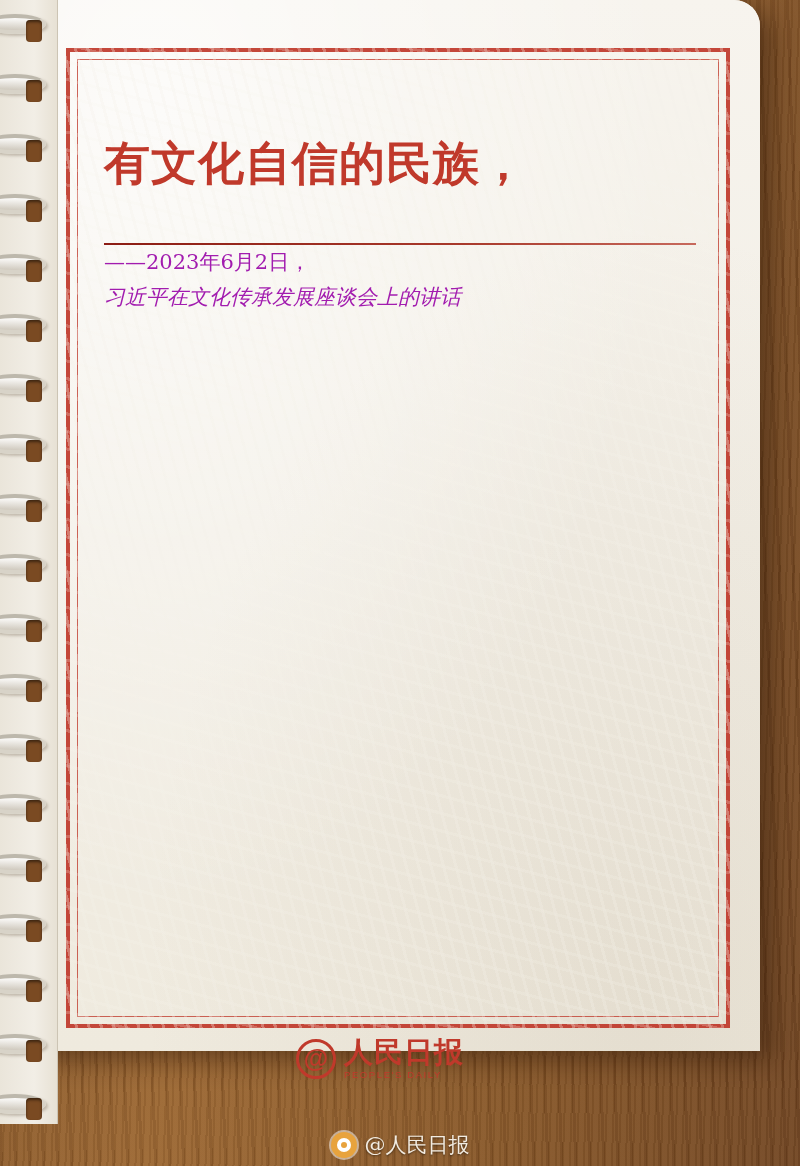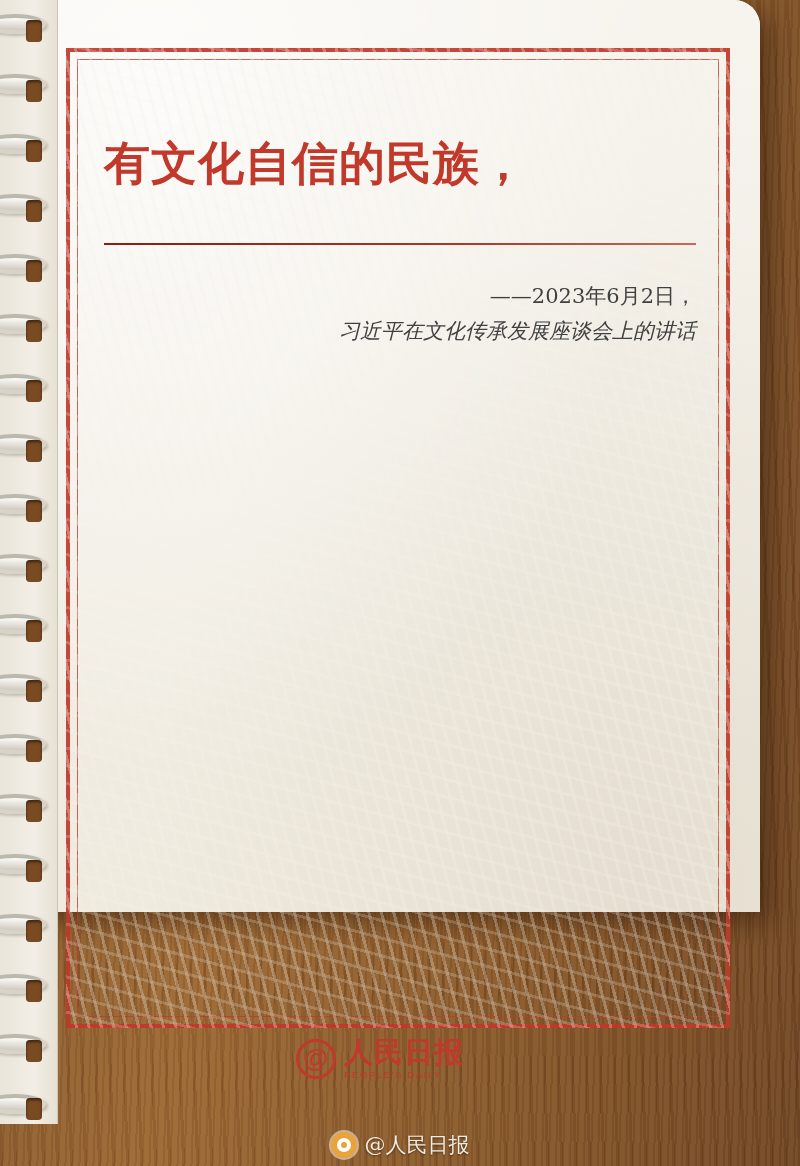--- a/index.html
+++ b/index.html
@@ -29,21 +29,21 @@
       repeating-linear-gradient(88deg,
         rgba(60,30,10,0.16) 0px, rgba(60,30,10,0.16) 3px,
         rgba(255,220,180,0.05) 3px, rgba(255,220,180,0.05) 14px);
     opacity: .7;
   }
 
   
   .notebook {
     position: absolute;
     left: 0; top: 0;
-    width: 760px; height: 912px;
+    width: 760px; height: 1051px;
     background: #f4f1ea;
     border-top-right-radius: 26px;
     border-bottom-right-radius: 4px;
     box-shadow: 12px 10px 26px rgba(40,18,4,0.45);
   }
   .page-texture {
     position: absolute; inset: 0;
     background:
       radial-gradient(ellipse at 20% 10%, rgba(255,255,255,0.7), rgba(0,0,0,0) 60%),
       radial-gradient(ellipse at 85% 95%, rgba(150,130,100,0.12), rgba(0,0,0,0) 55%),
@@ -139,23 +139,21 @@
   .bullet {
     display: inline-block;
     width: 0; height: 0;
     border-left: 14px solid #c0392b;
     border-top: 9px solid transparent;
     border-bottom: 9px solid transparent;
     margin-right: 20px;
     vertical-align: 3px;
   }
   .attribution {
-    margin-top: 34px;
-    text-align: right;
-    color: #404040;
+    color: #a21caf;
     font-size: 21px;
     line-height: 1.7;
     font-family: "DejaVu Serif", "Liberation Serif", serif;
   }
   .attribution .l1 { display: block; }
   .attribution .l2 { display: block; font-style: italic; }
 
   
   .logo-row {
     position: absolute;

